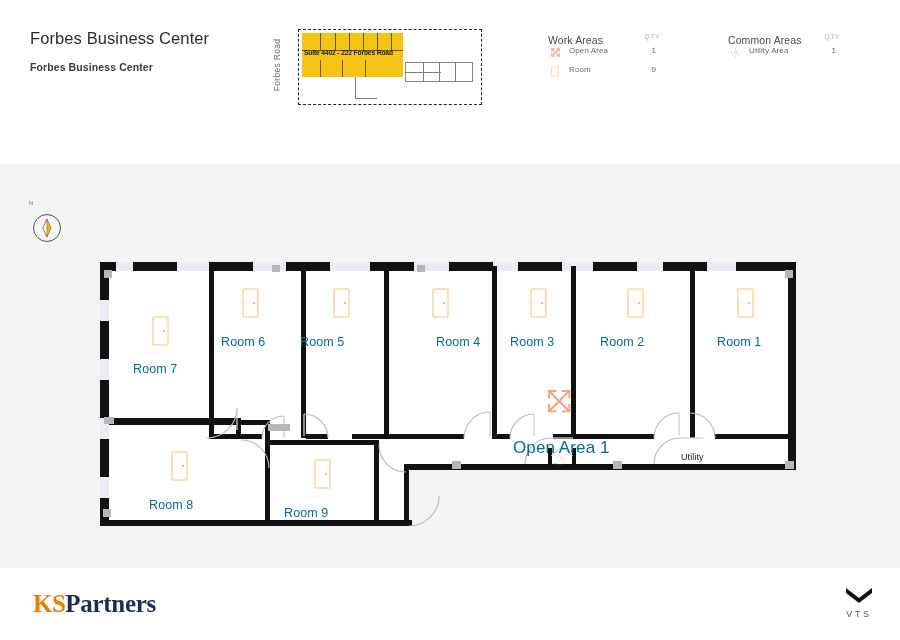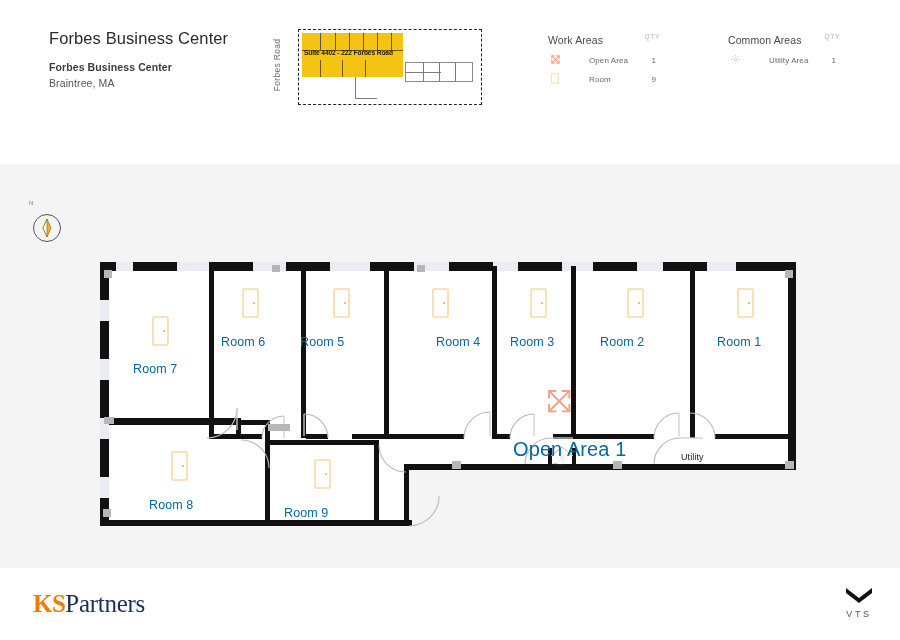--- a/index.html
+++ b/index.html
@@ -8,21 +8,21 @@
     width: 900px; height: 640px;
     background: #ffffff;
     font-family: "Liberation Sans", sans-serif;
     overflow: hidden;
   }
   #page { position: relative; width: 900px; height: 640px; background: #ffffff; }
 
   
   #header { position: absolute; left: 0; top: 0; width: 900px; height: 164px; background: #ffffff; }
 
-  .addr-block { position: absolute; left: 49px; top: 28px; width: 240px; }
+  .addr-block { position: absolute; left: 30px; top: 28px; width: 240px; }
   .addr-title { font-size: 16.5px; color: #2b2b2b; letter-spacing: .1px; line-height: 1.25; font-weight: 400; }
   .addr-sub   { font-size: 10.5px; color: #3a3a3a; font-weight: 700; margin-top: 12px; letter-spacing: .1px; }
   .addr-line  { font-size: 10.5px; color: #555; margin-top: 4px; letter-spacing: .1px; }
 
   
   #keyplan { position: absolute; left: 270px; top: 29px; width: 212px; height: 76px; }
   .kp-roadlabel {
     position: absolute; left: 0px; top: 0px; width: 70px; height: 14px;
     transform: rotate(-90deg); transform-origin: 0 0;
     font-size: 8.5px; color: #6d6d6d; letter-spacing: .3px;
@@ -46,64 +46,63 @@
   .kp-grey { position: absolute; background: #fff; border: 1px solid #8a8a8a; }
   .kp-gl { position: absolute; background: #7d7d7d; }
 
   
   .legend { position: absolute; top: 30px; }
   #legend-work { left: 548px; width: 120px; }
   #legend-common { left: 728px; width: 120px; }
   .lg-head { position: relative; height: 16px; }
   .lg-title { font-size: 10.5px; color: #4a4a4a; letter-spacing: .1px; }
   .lg-qty { position: absolute; right: 8px; top: 3px; font-size: 6.5px; color: #b0b0b0; letter-spacing: .7px; }
-  .lg-row { position: relative; height: 19px; display: flex; align-items: flex-end; gap: 20px; }
+  .lg-row { position: relative; height: 19px; display: flex; align-items: flex-start; }
   .lg-ico { width: 14px; height: 12px; margin-right: 7px; display: flex; align-items: center; justify-content: center; }
   .lg-label { font-size: 8px; color: #6a6a6a; letter-spacing: .1px; }
   .lg-count { position: absolute; right: 12px; font-size: 8px; color: #6a6a6a; }
 
   
   #plan-area { position: absolute; left: 0; top: 164px; width: 900px; height: 404px; background: #f4f4f4; }
 
   
   #compass { position: absolute; left: 33px; top: 50px; width: 32px; height: 32px; }
   .cp-circle { position: absolute; left: 0; top: 0; width: 28px; height: 28px; border: 1.2px solid #555; border-radius: 50%; background: #f4f4f4; }
   .cp-n { position: absolute; left: -4px; top: -14px; font-size: 6px; color: #777; }
 
   
   #fp { position: absolute; left: 0; top: 0; width: 900px; height: 404px; }
 
   
   .rlabel {
     position: absolute; font-size: 12.5px; color: #0369a1; white-space: nowrap;
     font-family: "Liberation Sans", sans-serif; letter-spacing: .1px;
   }
-  .rlabel.big { font-size: 20px; }
+  .rlabel.big { font-size: 17px; }
   .rlabel.tiny { font-size: 9px; color: #222; }
   .rlabel.micro { font-size: 3.6px; color: #333; }
 
   
   #footer { position: absolute; left: 0; top: 568px; width: 900px; height: 72px; background: #ffffff; }
   #ks-logo { position: absolute; left: 33px; top: 22px; font-family: "Liberation Serif", serif; }
   .ks-k { font-size: 25px; font-weight: 700; color: #f07d00; letter-spacing: -.5px; }
-  .ks-p { font-size: 25px; font-weight: 400; color: #1d2a5b; letter-spacing: -.3px; }
+  .ks-p { font-size: 25px; font-weight: 700; color: #1d2a5b; letter-spacing: -.3px; }
   #vts-logo { position: absolute; left: 838px; top: 18px; width: 42px; text-align: center; }
   .vts-word { font-size: 9px; color: #555; letter-spacing: 2.6px; margin-top: 2px; font-family: "Liberation Sans", sans-serif; }
 </style>
 </head>
 <body>
 
 <div id="page">
 
   <div id="header">
 
     <div class="addr-block">
       <div class="addr-title">Forbes Business Center</div>
       <div class="addr-sub">Forbes Business Center</div>
-      <div class="addr-line">Braintree, MA</div>
     </div>
 
     <div id="keyplan">
       <div class="kp-roadlabel" style="top:71px;">Forbes Road</div>
       <div class="kp-frame">
         <div class="kp-yellow">
           <div class="vtick" style="left:18px;"></div>
           <div class="vtick" style="left:33px;"></div>
           <div class="vtick" style="left:47px;"></div>
           <div class="vtick" style="left:61px;"></div>

